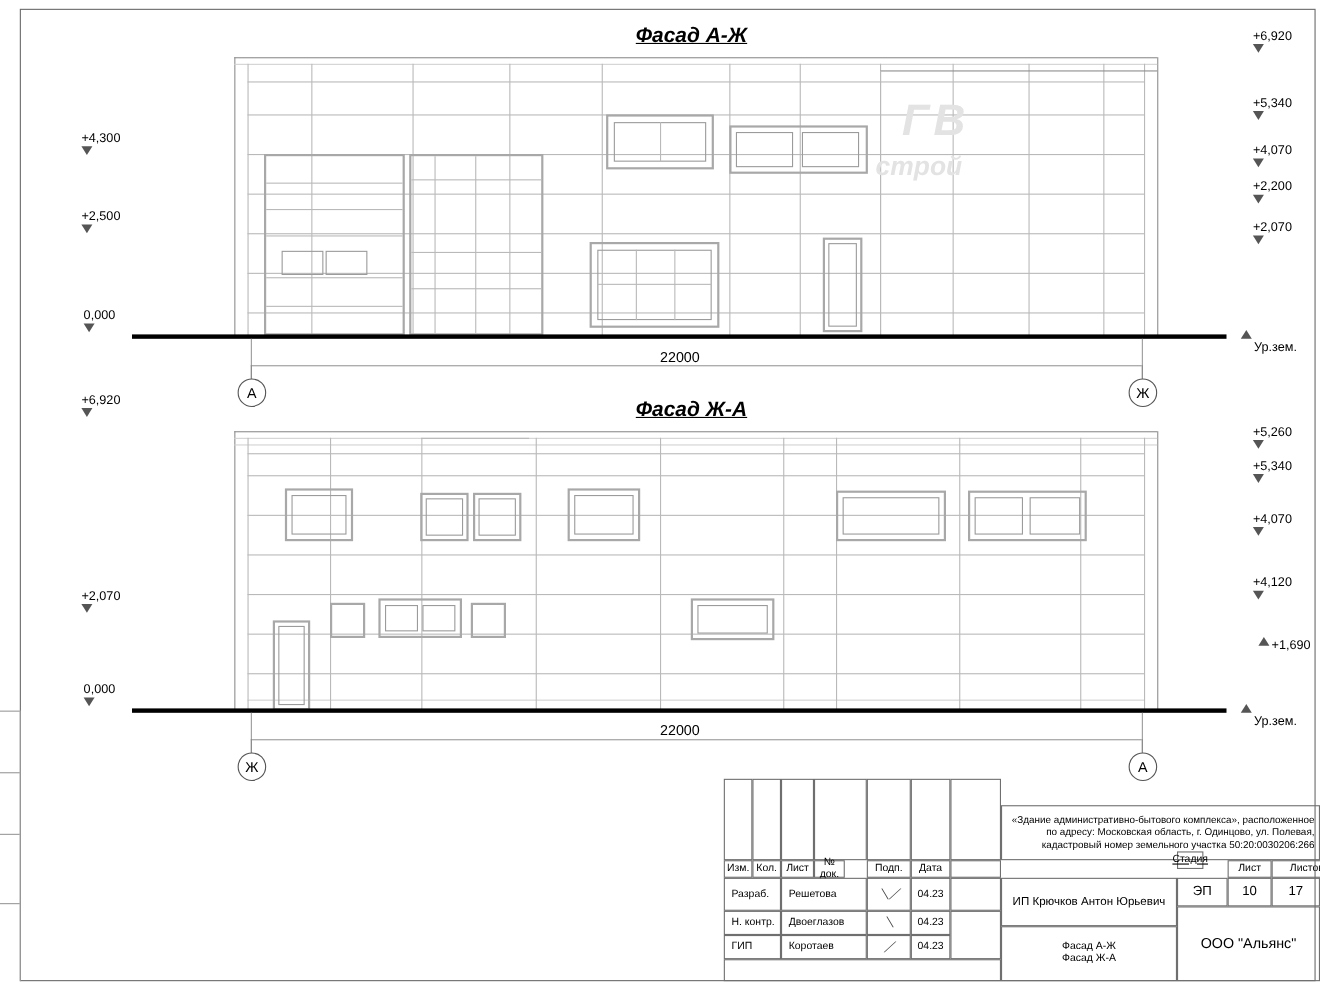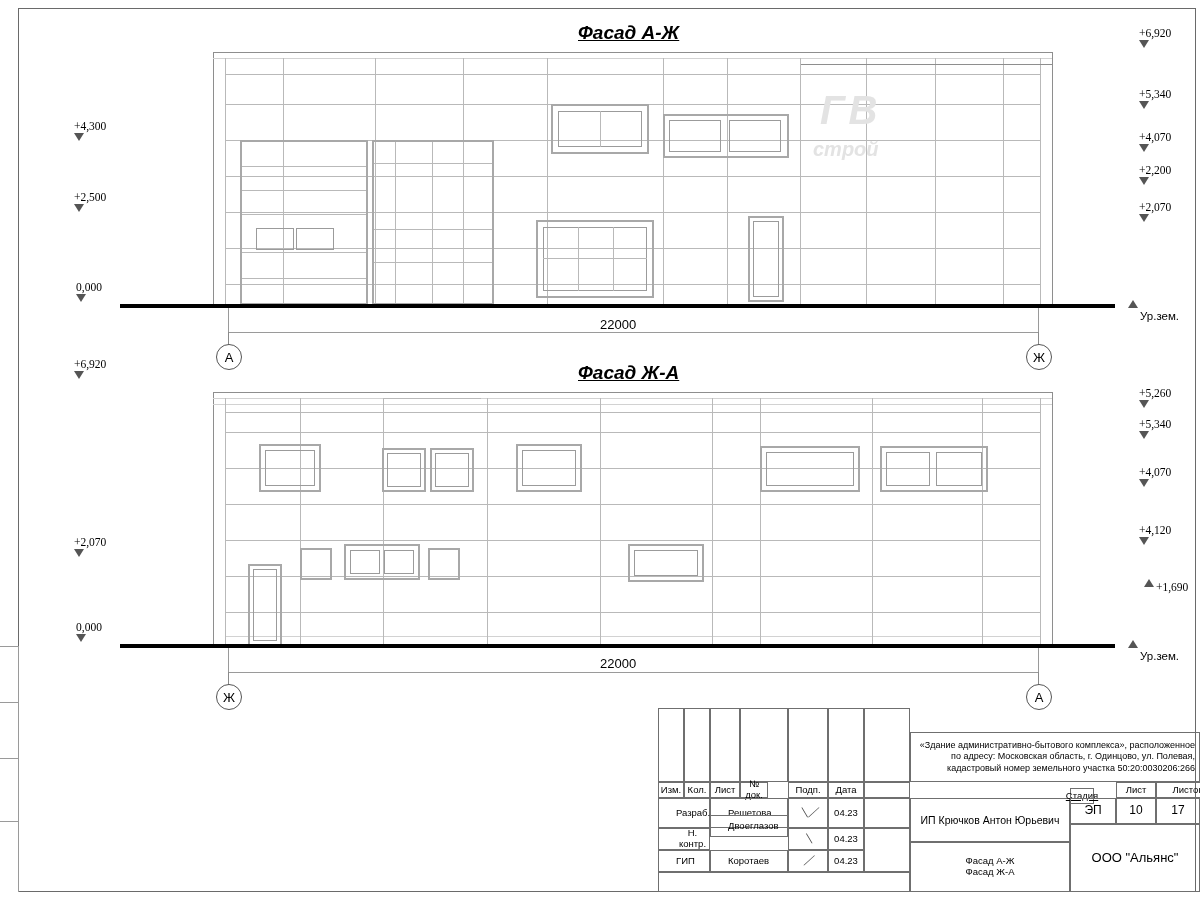--- a/index.html
+++ b/index.html
@@ -35,21 +35,21 @@
   .ln.lt{background:#d2d2d2;}
 
   .ground{position:absolute;height:4px;background:#000;}
 
   
   .win{position:absolute;border:1px solid #9b9b9b;box-sizing:border-box;background:transparent;}
   .win.dbl{border:2px solid #a8a8a8;}
 
   
   .lvl{position:absolute;font-size:11.5px;white-space:nowrap;}
-  .lvl .txt{position:absolute;left:0;top:0;font-family:Liberation Serif, serif;}
+  .lvl .txt{position:absolute;left:0;top:0;}
   .lvl .arw{position:absolute;left:0;top:13px;width:10px;height:10px;}
   .lvl .arw:before{content:"";position:absolute;left:0;top:0;width:0;height:0;
      border-left:5px solid transparent;border-right:5px solid transparent;border-top:8px solid #555;}
   .lvl.up .arw:before{border-top:none;border-bottom:8px solid #555;}
 
   .dimtxt{position:absolute;font-size:13px;}
   .dimline{position:absolute;height:1px;background:#9a9a9a;}
   .dimtick{position:absolute;width:1px;background:#9a9a9a;}
 
   .axis{position:absolute;width:24px;height:24px;border:1px solid #555;border-radius:50%;
@@ -57,21 +57,21 @@
   .axisline{position:absolute;width:1px;background:#8a8a8a;}
 
   .urzem{position:absolute;font-size:11.5px;white-space:nowrap;}
 
   .logo{position:absolute;color:#e3e3e3;font-weight:bold;font-style:italic;}
 
   
   .stamp{position:absolute;left:658px;top:708px;width:542px;height:184px;}
   .stamp .cell{position:absolute;box-sizing:border-box;border:1px solid #6f6f6f;
       font-size:9.5px;display:flex;align-items:center;justify-content:center;text-align:center;line-height:1.15;}
-  .stamp .cell.lft{justify-content:flex-start;padding-left:17px;}
+  .stamp .cell.lft{justify-content:flex-start;padding-left:6px;}
   .stamp .cell.big{font-size:13px;}
   .stamp .cell.b{font-weight:bold;}
   .stamp .cell.rt{font-size:9px;line-height:1.25;padding:0 4px;}
   .sig{font-family:"Liberation Serif",serif;font-style:italic;color:#444;font-size:13px;}
 </style>
 </head>
 <body>
 
 <div class="sheet">
 
@@ -143,21 +143,21 @@
     <div class="ln v" style="left:600px;top:111px;height:36px;"></div>
 
     <div class="win dbl" style="left:663px;top:114px;width:126px;height:44px;"></div>
     <div class="win" style="left:669px;top:120px;width:52px;height:32px;"></div>
     <div class="win" style="left:729px;top:120px;width:52px;height:32px;"></div>
 
     <div class="win dbl" style="left:748px;top:216px;width:36px;height:86px;"></div>
     <div class="win" style="left:753px;top:221px;width:26px;height:76px;"></div>
 
     <div class="logo" style="left:820px;top:88px;font-size:40px;letter-spacing:4px;">ГВ</div>
-    <div class="logo" style="left:813px;top:138px;font-size:20px;">строй</div>
+    <div class="logo" style="left:796px;top:138px;font-size:24px;">строй</div>
 
     <div class="ground" style="left:120px;top:304px;width:995px;"></div>
   </div>
 
   <div class="lvl" style="left:74px;top:120px;">
     <span class="txt">+4,300</span>
     <span class="arw"></span>
   </div>
   <div class="lvl" style="left:74px;top:191px;">
     <span class="txt">+2,500</span>
@@ -333,39 +333,39 @@
 
     <div class="cell lft" style="left:0px;top:90px;width:52px;height:30px;">Разраб.</div>
     <div class="cell lft" style="left:52px;top:90px;width:78px;height:30px;">Решетова</div>
     <div class="cell" style="left:130px;top:90px;width:40px;height:30px;">
         <span class="sig">⟍⟋</span>
       </div>
     <div class="cell" style="left:170px;top:90px;width:36px;height:30px;">04.23</div>
     <div class="cell" style="left:206px;top:90px;width:46px;height:30px;"></div>
 
     <div class="cell lft" style="left:0px;top:120px;width:52px;height:22px;">Н. контр.</div>
-    <div class="cell lft" style="left:52px;top:107px;width:78px;height:22px;">Двоеглазов</div>
+    <div class="cell lft" style="left:52px;top:120px;width:78px;height:22px;">Двоеглазов</div>
     <div class="cell" style="left:130px;top:120px;width:40px;height:22px;">
         <span class="sig">⟍</span>
       </div>
     <div class="cell" style="left:170px;top:120px;width:36px;height:22px;">04.23</div>
 
     <div class="cell lft" style="left:0px;top:142px;width:52px;height:22px;">ГИП</div>
     <div class="cell lft" style="left:52px;top:142px;width:78px;height:22px;">Коротаев</div>
     <div class="cell" style="left:130px;top:142px;width:40px;height:22px;">
         <span class="sig">⟋</span>
       </div>
     <div class="cell" style="left:170px;top:142px;width:36px;height:22px;">04.23</div>
 
     <div class="cell" style="left:206px;top:120px;width:46px;height:44px;"></div>
     <div class="cell" style="left:0px;top:164px;width:252px;height:20px;"></div>
 
     <div class="cell" style="left:252px;top:90px;width:160px;height:44px;font-size:10.5px;">ИП Крючков Антон Юрьевич</div>
 
-    <div class="cell" style="left:412px;top:80px;width:24px;height:16px;text-decoration:underline;">Стадия</div>
+    <div class="cell" style="left:412px;top:66px;width:24px;height:16px;text-decoration:underline;">Стадия</div>
     <div class="cell" style="left:458px;top:74px;width:40px;height:16px;">Лист</div>
     <div class="cell" style="left:498px;top:74px;width:64px;height:16px;">Листов</div>
 
     <div class="cell" style="left:412px;top:90px;width:46px;height:26px;font-size:12px;">ЭП</div>
     <div class="cell" style="left:458px;top:90px;width:40px;height:26px;font-size:12px;">10</div>
     <div class="cell" style="left:498px;top:90px;width:44px;height:26px;font-size:12px;">17</div>
 
     <div class="cell" style="left:252px;top:134px;width:160px;height:50px;flex-direction:column;">
       <span>Фасад А-Ж</span>
       <span>Фасад Ж-А</span>

